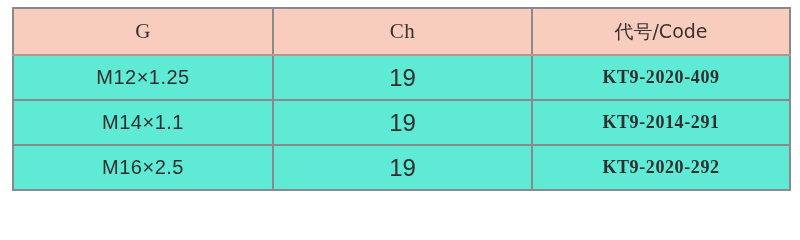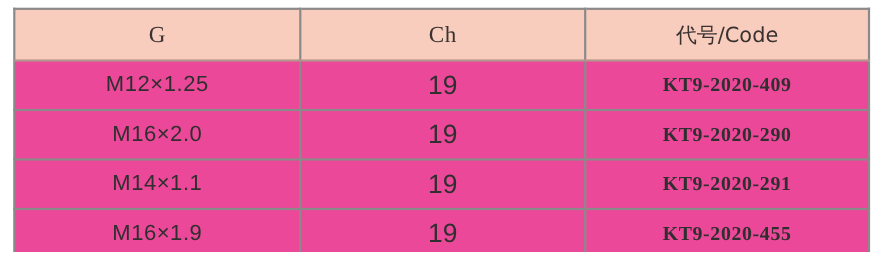--- a/index.html
+++ b/index.html
@@ -51,21 +51,21 @@
     border-bottom-color: #b5958c;
   }
   table.spec-table thead th.th-code {
     font-family: "DejaVu Sans", sans-serif;
     font-size: 19px;
     letter-spacing: 0px;
     text-align: center;
   }
   table.spec-table tbody td {
     height: 43px;
-    background: #ec4899;
+    background: #5eead4;
   }
   td.cell-g {
     font-family: "Liberation Sans", sans-serif;
     font-size: 20px;
     color: #3b3b3b;
     letter-spacing: 0.5px;
   }
   td.cell-ch {
     font-family: "Liberation Sans", sans-serif;
     font-size: 24px;
@@ -96,29 +96,24 @@
         <th class="th-code">代号/Code</th>
       </tr>
     </thead>
     <tbody>
       <tr>
         <td class="cell-g">M12×1.25</td>
         <td class="cell-ch">19</td>
         <td class="cell-code">KT9-2020-409</td>
       </tr>
       <tr>
-        <td class="cell-g">M16×2.0</td>
+        <td class="cell-g">M14×1.1</td>
         <td class="cell-ch">19</td>
-        <td class="cell-code">KT9-2020-290</td>
+        <td class="cell-code">KT9-2014-291</td>
       </tr>
       <tr>
-        <td class="cell-g">M14×1.1</td>
+        <td class="cell-g">M16×2.5</td>
         <td class="cell-ch">19</td>
-        <td class="cell-code">KT9-2020-291</td>
-      </tr>
-      <tr>
-        <td class="cell-g">M16×1.9</td>
-        <td class="cell-ch">19</td>
-        <td class="cell-code">KT9-2020-455</td>
+        <td class="cell-code">KT9-2020-292</td>
       </tr>
     </tbody>
   </table>
 </div>
 
 </body></html>

